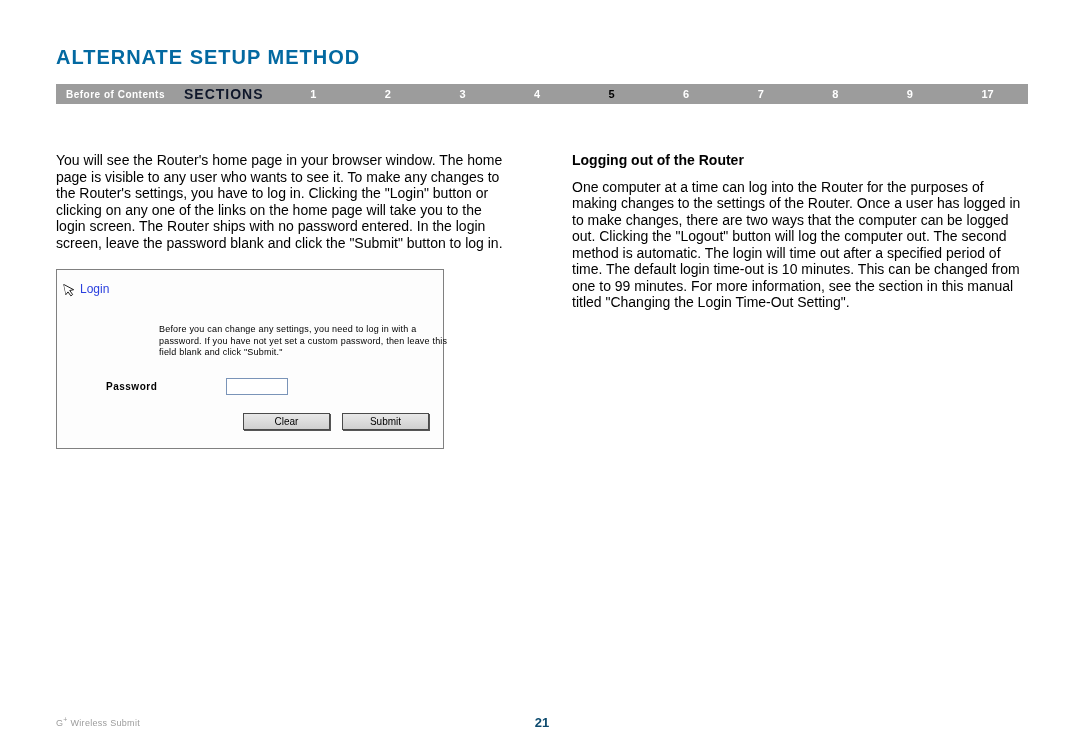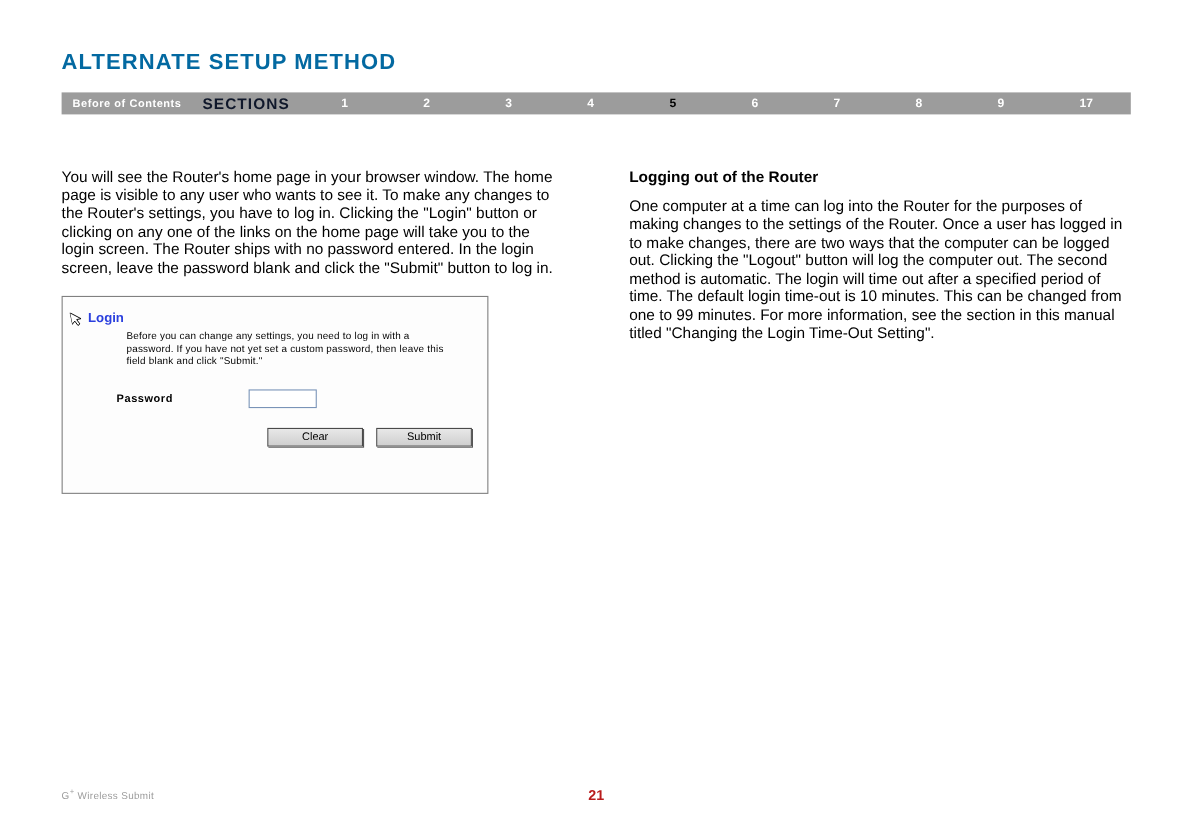--- a/index.html
+++ b/index.html
@@ -87,29 +87,28 @@
     left: 8px;
     top: 13px;
     font-size: 14px;
     color: #000;
     transform: rotate(-12deg);
   }
   .login-title {
     color: #2a3fde;
     font-size: 12px;
     margin-left: 9px;
-    margin-bottom: 4px;
-    font-family: Verdana, Arial, sans-serif;
-    font-weight: bold;
+    margin-bottom: 28px;
+    font-family: Verdana, Arial, sans-serif;
   }
   .login-instructions {
     font-size: 9px;
     line-height: 1.25;
     color: #000;
-    margin-left: 44px;
+    margin-left: 88px;
     width: 290px;
     font-family: Verdana, Arial, sans-serif;
     letter-spacing: 0.2px;
   }
   .pwd-row {
     display: flex;
     align-items: center;
     margin-top: 20px;
     margin-left: 35px;
   }
@@ -164,21 +163,21 @@
   }
   .footer-product {
     letter-spacing: 0.3px;
   }
   .footer-page {
     position: absolute;
     left: 50%;
     transform: translateX(-50%);
     font-size: 13px;
     font-weight: bold;
-    color: #b91c1c;
+    color: #0c4a6e;
   }
   .super-plus {
     font-size: 7px;
     vertical-align: super;
   }
 </style>
 </head>
 <body>
 
 <div class="page-title">ALTERNATE SETUP METHOD</div>

